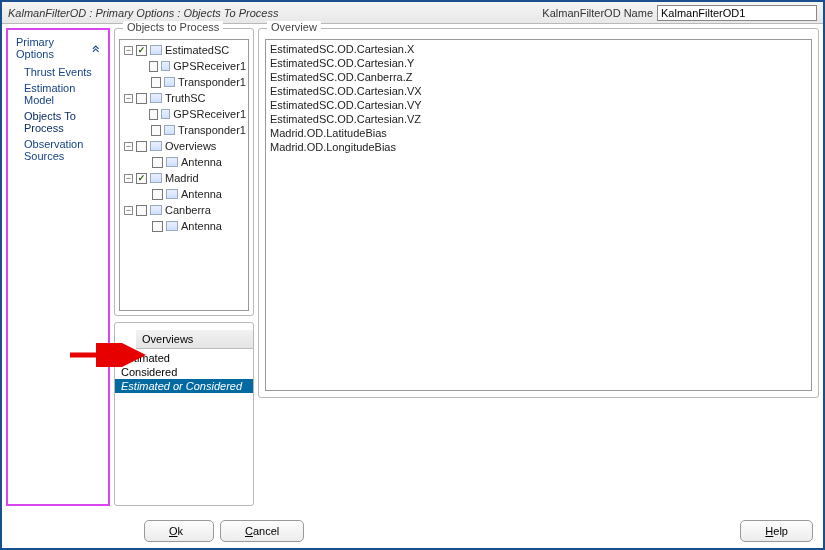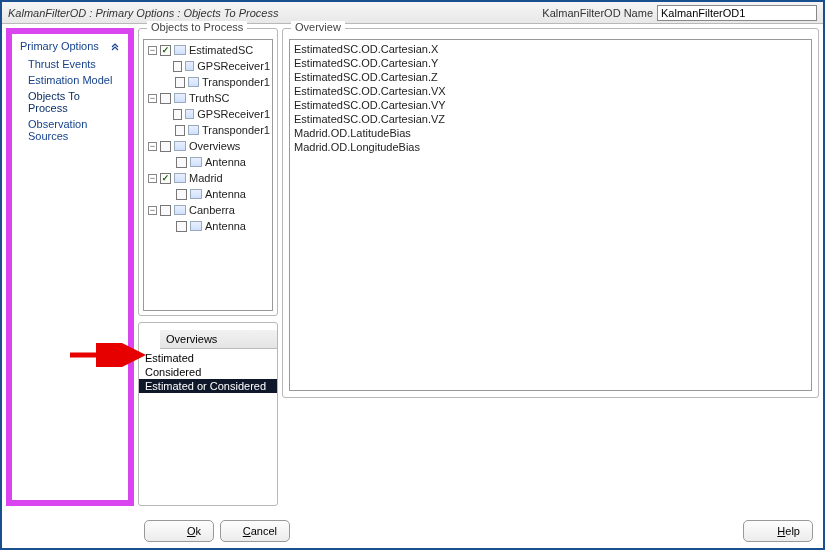--- a/index.html
+++ b/index.html
@@ -32,22 +32,22 @@
   padding: 0 3px;
   background: #fff;
 }
 .mainarea {
   display: flex;
   height: 486px;
   padding: 4px;
   gap: 4px;
 }
 .sidebar {
-  width: 128px;
-  border: 6px solid #d946ef;
+  width: 104px;
+  border: 2px solid #d946ef;
   background: #fff;
   padding: 4px 0;
 }
 .side-header {
   display: flex;
   align-items: center;
   padding: 2px 8px 4px 8px;
   color: #15428b;
   cursor: pointer;
 }
@@ -126,22 +126,23 @@
 .overviews-header {
   background: linear-gradient(#f2f2f2, #e4e4e4);
   border-bottom: 1px solid #bbb;
   padding: 3px 6px;
   margin-top: 7px;
   margin-left: 21px;
 }
 .overviews-list { padding: 2px 0; }
 .ov-item { padding: 1px 6px; cursor: pointer; }
 .ov-item.selected {
-  background: #0f172a;
+  background: #0369a1;
   color: #fff;
+  font-style: italic;
 }
 .right-col {
   flex: 1;
   display: flex;
   flex-direction: column;
   gap: 14px;
 }
 .overview-box { flex: 0 0 370px; }
 .overview-inner {
   margin: 10px 6px 6px 6px;
@@ -165,22 +166,22 @@
   display: flex;
   gap: 6px;
   align-items: center;
 }
 .btn {
   border: 1px solid #999;
   background: linear-gradient(#fdfdfd, #ececec);
   border-radius: 5px;
   height: 22px;
   min-width: 70px;
-  text-align: right;
-  padding: 3px 12px;
+  text-align: left;
+  padding: 3px 24px;
   cursor: pointer;
   font-size: 11px;
 }
 .btn u { text-decoration: underline; }
 .bspacer { flex: 1; }
 .arrow {
   position: absolute;
   left: 66px;
   top: 341px;
   pointer-events: none;
@@ -303,21 +304,21 @@
         </div>
     </div>
   </div>
 
   <div class="right-col">
     <div class="groupbox overview-box">
       <span class="legend">Overview</span>
       <div class="overview-inner" id="overview-rows">
           <div class="ov-row">EstimatedSC.OD.Cartesian.X</div>
           <div class="ov-row">EstimatedSC.OD.Cartesian.Y</div>
-          <div class="ov-row">EstimatedSC.OD.Cartesian.Z</div>
+          <div class="ov-row">EstimatedSC.OD.Canberra.Z</div>
           <div class="ov-row">EstimatedSC.OD.Cartesian.VX</div>
           <div class="ov-row">EstimatedSC.OD.Cartesian.VY</div>
           <div class="ov-row">EstimatedSC.OD.Cartesian.VZ</div>
           <div class="ov-row">Madrid.OD.LatitudeBias</div>
           <div class="ov-row">Madrid.OD.LongitudeBias</div>
         </div>
     </div>
     <div style="flex:1"></div>
   </div>
 </div>

